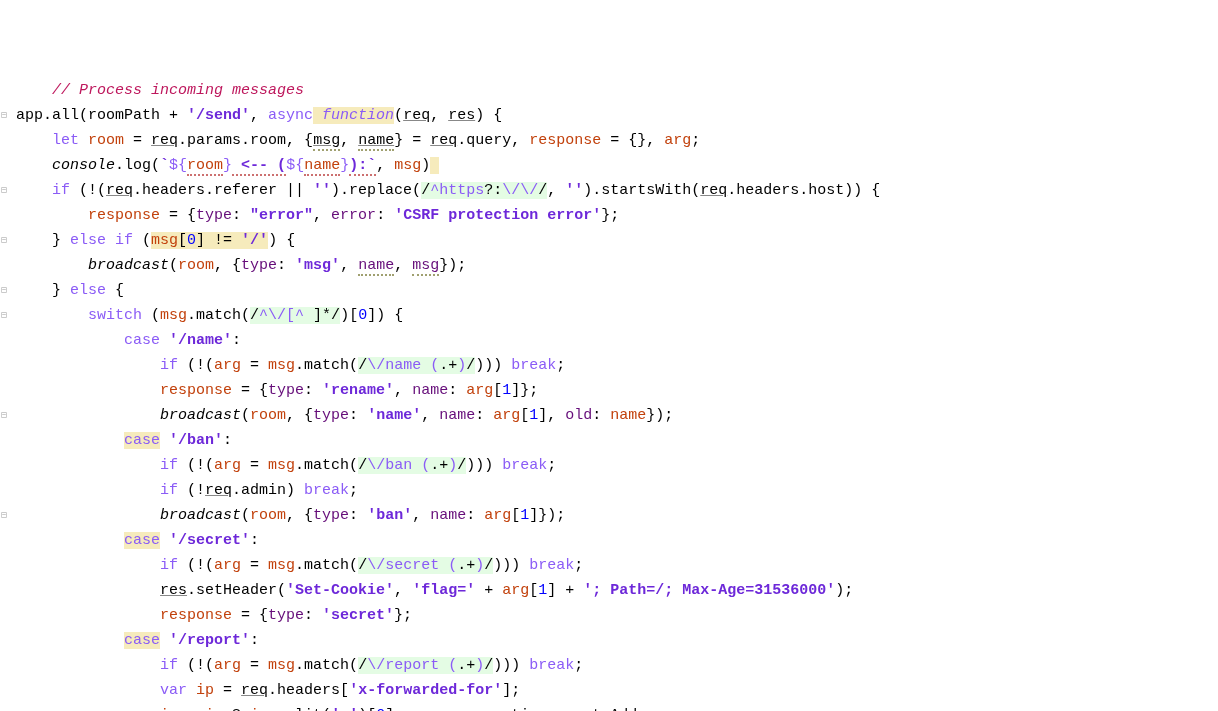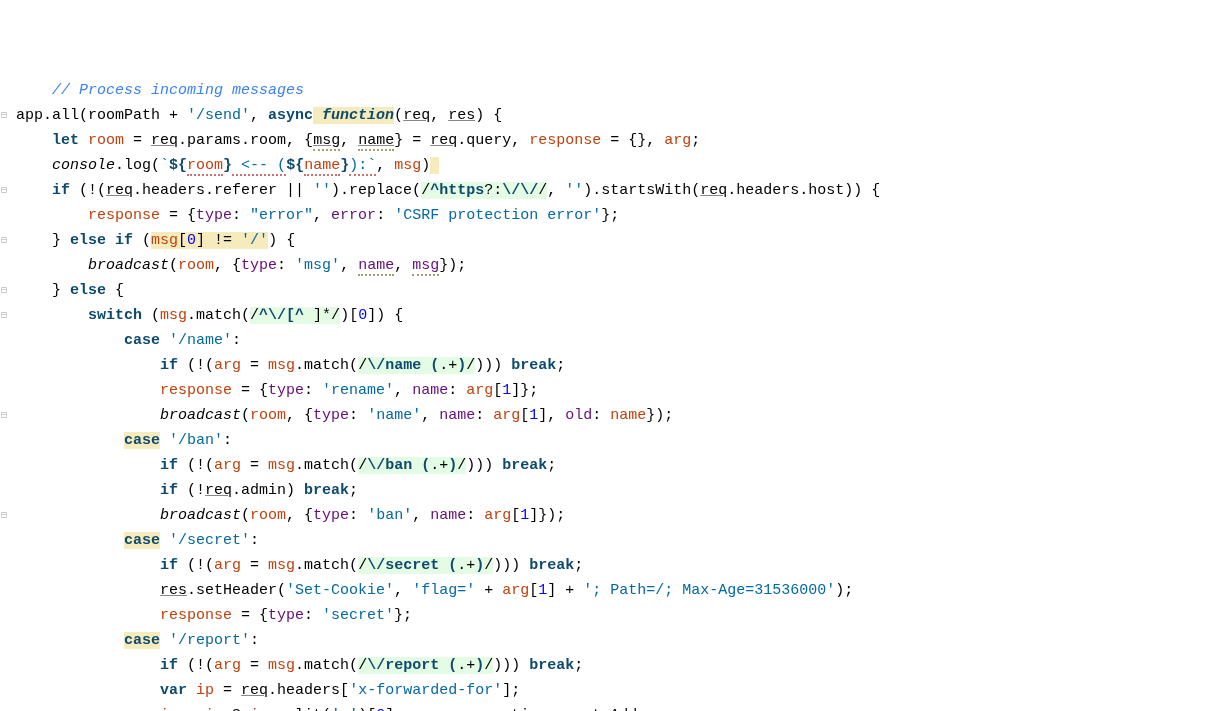--- a/index.html
+++ b/index.html
@@ -39,23 +39,23 @@
     line-height: 10px;
   }
   .code {
     flex: 1;
     padding-top: 10px;
     padding-left: 4px;
     line-height: 25px;
     color: #000;
   }
   .line { height: 25px; }
-  .c-comment { color: #3b82f6; font-style: italic; }
-  .c-kw { color: #0c4a6e; font-weight: bold; }
-  .c-str { color: #0369a1; font-weight: normal; }
+  .c-comment { color: #be185d; font-style: italic; }
+  .c-kw { color: #8b5cf6; font-weight: normal; }
+  .c-str { color: #6d28d9; font-weight: bold; }
   .c-num { color: #0000ff; }
   .c-func { font-style: italic; }
   .c-param { text-decoration: underline; text-decoration-color: #888; text-align: center; }
   .c-prop { color: #660e7a; margin-top: 32px; }
   .c-local { color: #c2410c; }
   .c-warn-bg { background: #f6ebbc; text-align: center; }
   .c-highlight { background: #e4fce4; }
   .squiggle { border-bottom: 2px dotted #a0a070; }
   .squiggle-red { border-bottom: 2px dotted #cc7070; }
 </style>

